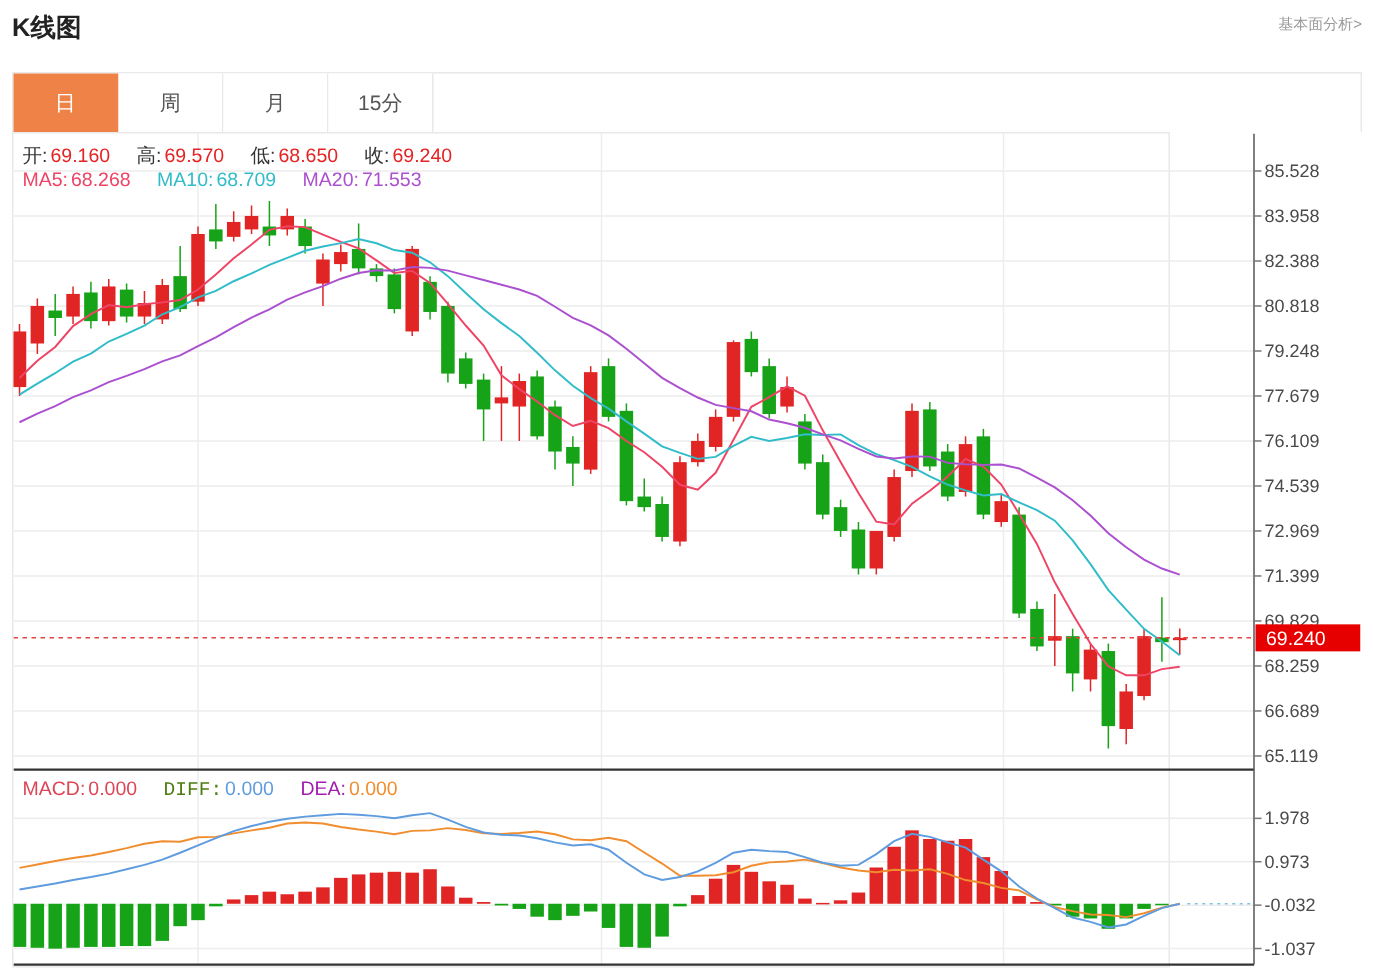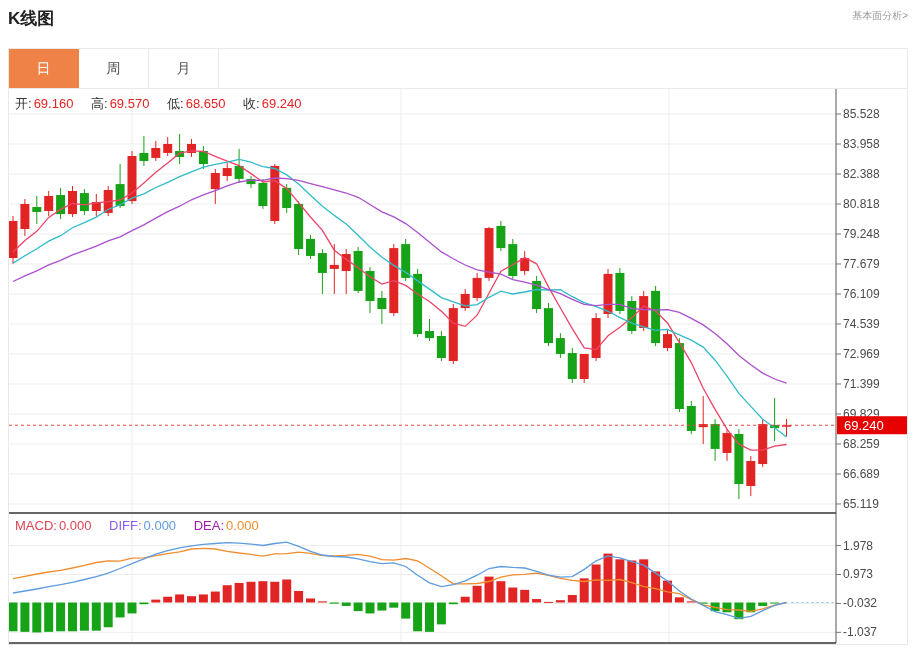--- a/index.html
+++ b/index.html
@@ -8,56 +8,62 @@
   .page { position:relative; width:915px; height:649px; }
   .hdr { position:absolute; left:8px; right:7px; top:0; height:55px;
     border-bottom:5px solid #15803d; }
   .hdr-title { position:absolute; left:0; top:7px; font-size:17px; font-weight:bold; color:#222; }
   .hdr-link { position:absolute; right:0; top:9px; font-size:10px; color:#999; cursor:pointer; text-decoration:none; }
   .tabs { position:absolute; left:8px; top:48px; width:900px; height:40px;
     border:1px solid #e9e9e9; border-bottom:none; display:flex; background:#fff; }
   .tab { width:70px; height:100%; line-height:38px; text-align:center; font-size:14px;
     color:#555; border-right:1px solid #e9e9e9; cursor:pointer; background:#fff; }
   .tab.sel { color:#fff; border-right-color:transparent; }
-  .chartbox { position:absolute; left:8px; top:88px; width:900px; height:557px;
+  .chartbox { position:absolute; left:8px; top:88px; width:772px; height:557px;
     border:1px solid #e9e9e9; background:#fff; }
   .info-row { position:absolute; left:6px; white-space:nowrap; font-size:13px; z-index:5; }
   .info-row span { margin-right:2px; }
   .info-row .gap { margin-right:14px; }
   .lab { color:#333; }
   svg { position:absolute; left:0; top:0; }
 </style>
 </head>
 <body>
 <div class="page">
 
   <div class="hdr">
     <div class="hdr-title">K线图</div>
     <a class="hdr-link">基本面分析&gt;</a>
   </div>
 
   <div class="tabs">
     <div class="tab sel" style="background: rgb(239, 130, 71);">日</div>
     <div class="tab">周</div>
     <div class="tab">月</div>
+    <div class="tab">15分</div>
   </div>
 
   <div class="chartbox">
 
     <div class="info-row" style="top:6px;">
       <span class="lab">开:</span><span class="val gap" style="color: rgb(230, 34, 34);">69.160</span>
       <span class="lab">高:</span><span class="val gap" style="color: rgb(230, 34, 34);">69.570</span>
       <span class="lab">低:</span><span class="val gap" style="color: rgb(230, 34, 34);">68.650</span>
       <span class="lab">收:</span><span class="val" style="color: rgb(230, 34, 34);">69.240</span>
     </div>
 
+    <div class="info-row" style="top:23px;">
+      <span class="ma5" style="color: rgb(238, 68, 102);">MA5:</span><span class="ma5 gap" style="color: rgb(238, 68, 102);">68.268</span>
+      <span class="ma10" style="color: rgb(48, 188, 201);">MA10:</span><span class="ma10 gap" style="color: rgb(48, 188, 201);">68.709</span>
+      <span class="ma20" style="color: rgb(171, 80, 207);">MA20:</span><span class="ma20" style="color: rgb(171, 80, 207);">71.553</span>
+    </div>
 
     <div class="info-row" style="top:429px;">
       <span class="cmacd" style="color: rgb(221, 68, 85);">MACD:</span><span class="cmacd gap" style="color: rgb(221, 68, 85);">0.000</span>
-      <span class="cdiff" style="color: #8b5cf6;">DIFF:</span><span class="cdiff gap" style="color: rgb(94, 156, 223);">0.000</span>
+      <span class="cdiff" style="color: #4d7c0f; font-family: Liberation Mono, monospace;">DIFF:</span><span class="cdiff gap" style="color: rgb(94, 156, 223);">0.000</span>
       <span class="cdea" style="color: #a21caf;">DEA:</span><span class="cdea" style="color: rgb(240, 141, 46);">0.000</span>
     </div>
 
     <svg id="chart-svg" width="898" height="555" viewBox="0 0 898 555">
         <line x1="0" y1="25" x2="827" y2="25" stroke="#ededed" stroke-width="1"></line>
         <line x1="0" y1="55" x2="827" y2="55" stroke="#ededed" stroke-width="1"></line>
         <line x1="0" y1="84.99999999999972" x2="827" y2="84.99999999999972" stroke="#ededed" stroke-width="1"></line>
         <line x1="0" y1="114.99999999999972" x2="827" y2="114.99999999999972" stroke="#ededed" stroke-width="1"></line>
         <line x1="0" y1="144.99999999999943" x2="827" y2="144.99999999999943" stroke="#ededed" stroke-width="1"></line>
         <line x1="0" y1="174.9808917197446" x2="827" y2="174.9808917197446" stroke="#ededed" stroke-width="1"></line>

